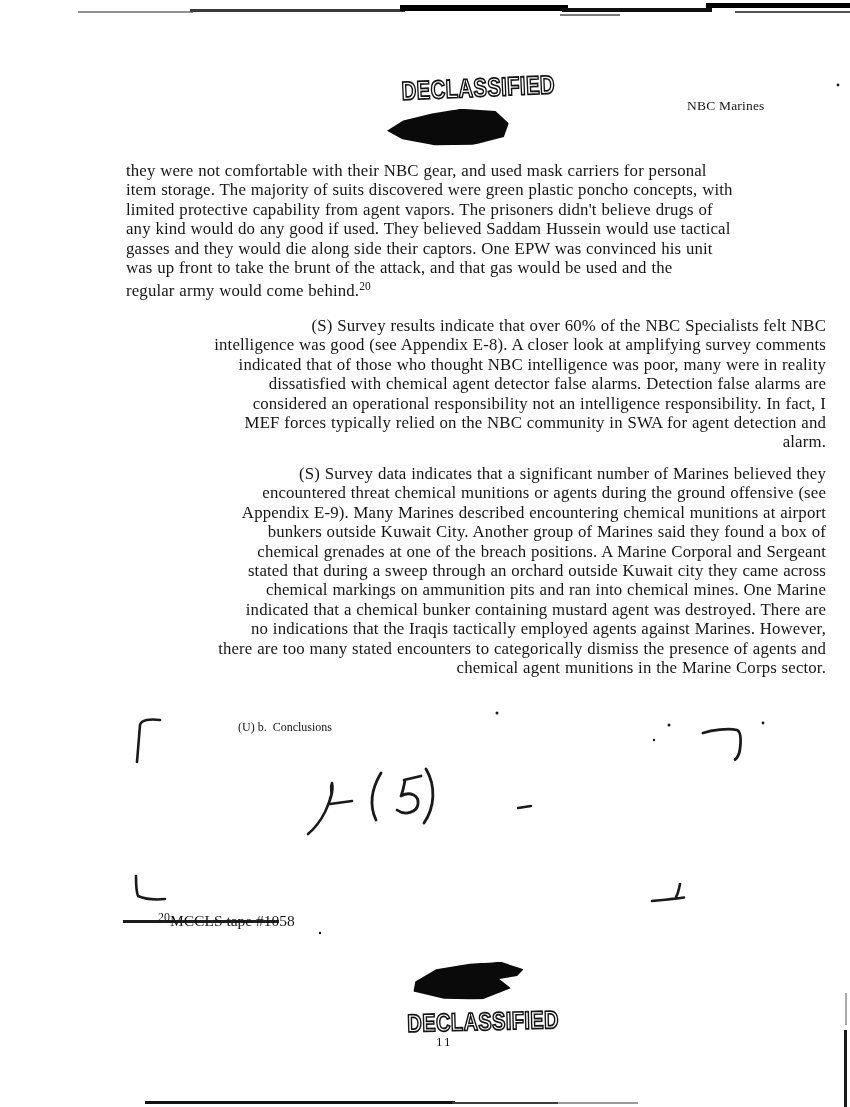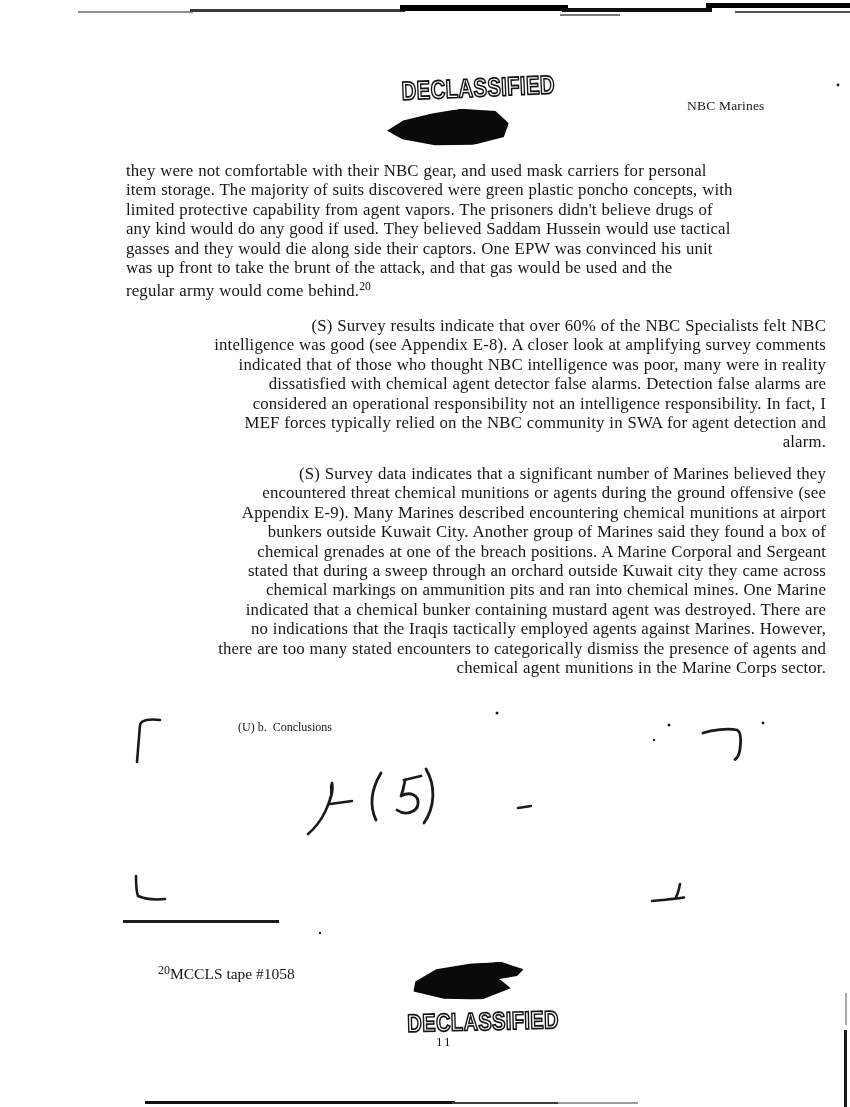--- a/index.html
+++ b/index.html
@@ -42,21 +42,21 @@
     clip-path:polygon(0 42%,14% 18%,38% 6%,62% 0,90% 14%,100% 50%,95% 86%,70% 100%,38% 92%,12% 68%);
     transform:rotate(-5deg);
   }
   .redaction-bottom{
     position:absolute;left:412px;top:963px;width:112px;height:37px;background:#0a0a0a;
     clip-path:polygon(3% 45%,22% 14%,52% 2%,80% 0,100% 22%,94% 40%,78% 46%,88% 72%,62% 100%,28% 94%,1% 72%);
     transform:rotate(-2deg);
   }
   
   .footnote-rule{position:absolute;left:123px;top:920px;width:156px;height:3px;background:#1d1d1d;}
-  .footnote{position:absolute;left:158px;top:963px;font-size:15.5px;}
+  .footnote{position:absolute;left:158px;top:910px;font-size:15.5px;}
   .footnote sup{font-size:12px;vertical-align:5px;}
   .page-number{position:absolute;left:436px;top:994px;font-size:13px;letter-spacing:2px;margin-top:40px;}
   
   .artifact{position:absolute;}
   .t1{left:78px;top:11px;width:115px;height:2px;background:#909090;}
   .t2{left:190px;top:9px;width:215px;height:3px;background:#3a3a3a;}
   .t3{left:400px;top:5px;width:168px;height:6px;background:#000;}
   .t4{left:562px;top:8px;width:150px;height:4px;background:#101010;}
   .t5{left:706px;top:3px;width:144px;height:5px;background:#000;}
   .t6{left:735px;top:11px;width:115px;height:2px;background:#555;}

